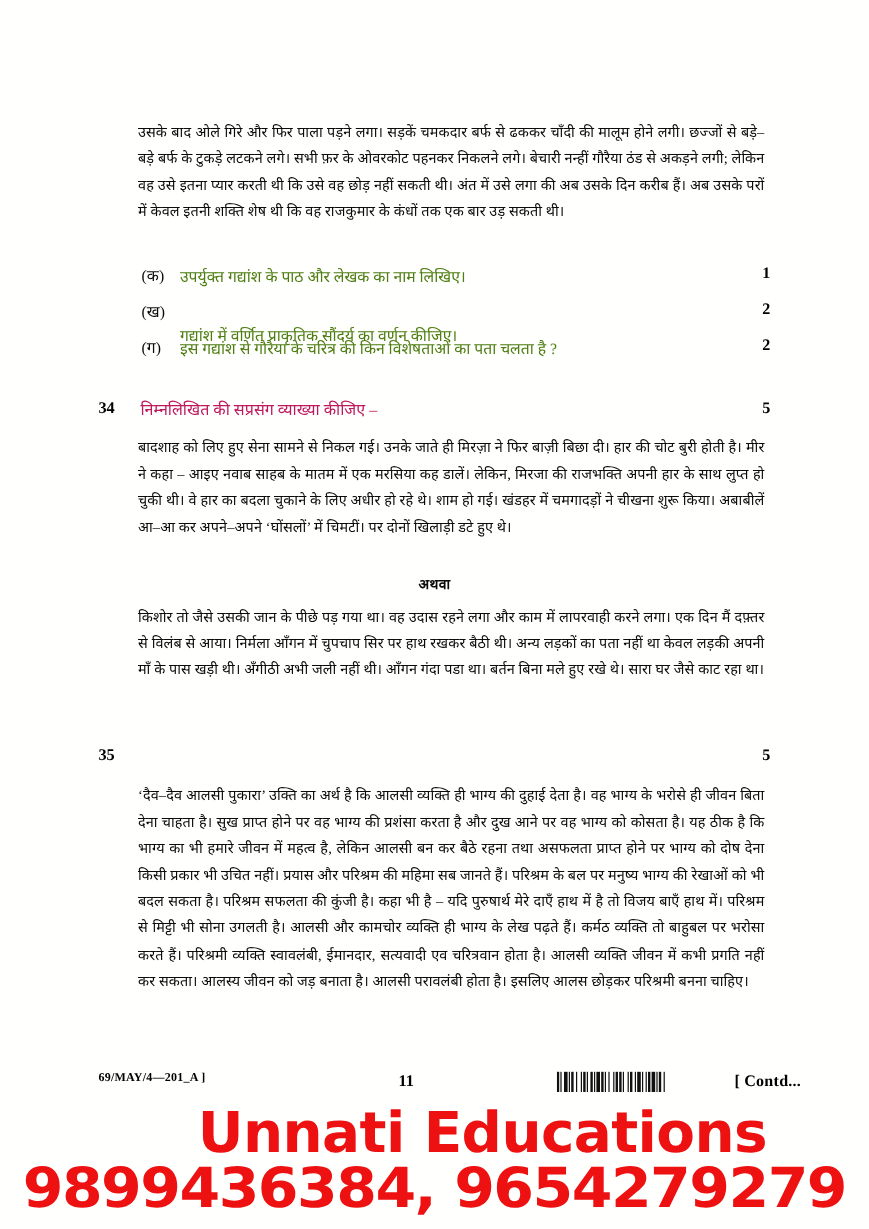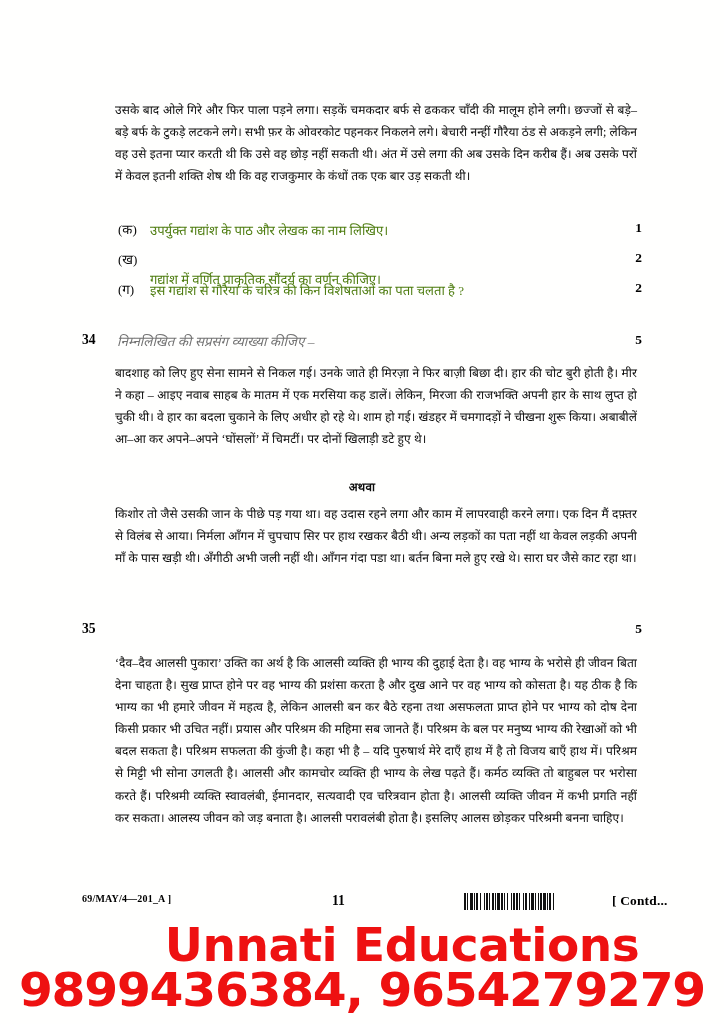--- a/index.html
+++ b/index.html
@@ -39,22 +39,21 @@
     font-family: "Liberation Serif", "DejaVu Serif", serif;
     font-weight: bold;
     font-size: 13.6px;
     color: #000;
   }
 
   .qhead {
     position: absolute;
     font-size: 13.4px;
     line-height: 20px;
-    color: #737373;
-    font-style: italic;
+    color: #be185d;
   }
 
   .marks {
     position: absolute;
     font-weight: bold;
     font-size: 13.4px;
     text-align: right;
     width: 22px;
     color: #000;
   }

